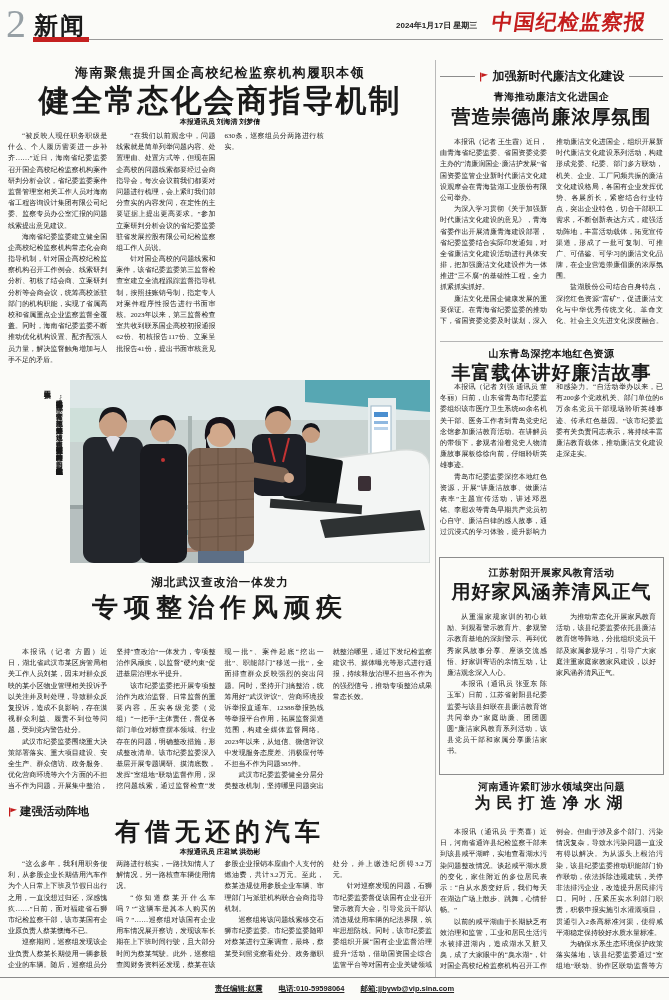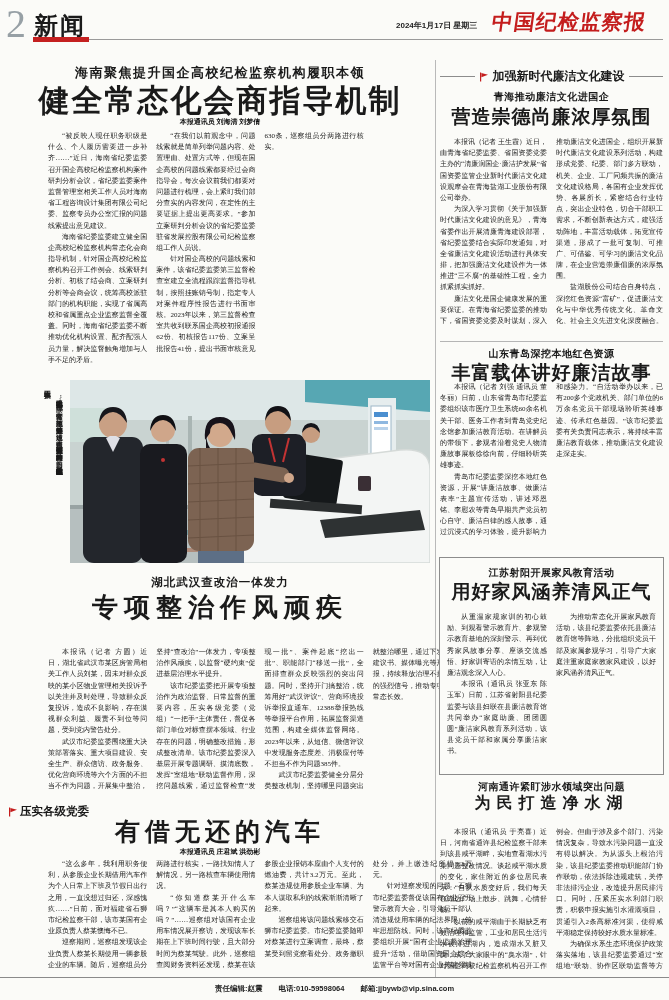--- a/index.html
+++ b/index.html
@@ -15,21 +15,21 @@
   .masthead{left:492px;top:8px;font-size:21px;color:#c41d1d;font-weight:bold;
             transform:skewX(-8deg);letter-spacing:1px;white-space:nowrap;}
   
   .vdivider{left:435px;top:60px;width:1px;height:917px;background:#b9b9b9;}
   
   .kicker{font-weight:bold;text-align:center;}
   .headline{font-weight:bold;text-align:center;white-space:nowrap;}
   .byline{font-size:7px;font-weight:bold;text-align:center;color:#111;}
   .body{font-size:7px;line-height:1.6;text-align:justify;overflow:hidden;column-fill:auto;}
   .body p{margin:0;text-indent:2em;}
-  .cols-4{column-count:4;column-gap:9px;margin-left:40px;}
+  .cols-4{column-count:4;column-gap:9px;}
   .cols-2{column-count:2;column-gap:9px;}
   
   .main-kicker{left:8px;top:64px;width:424px;font-size:13px;letter-spacing:1.5px;}
   .main-headline{left:8px;top:80px;width:424px;font-size:31px;letter-spacing:2px;}
   .main-byline{left:8px;top:117px;width:424px;}
   .main-body{left:8px;top:131px;width:424px;height:244px;}
   
   .photo-caption{left:8px;top:381px;width:57px;height:181px;writing-mode:vertical-rl;
                  font-size:6.8px;line-height:1.78;text-align:justify;overflow:hidden;}
   .photo-caption p{margin:0;text-indent:2em;}
@@ -62,21 +62,21 @@
   .a3-kicker{left:440px;top:566px;width:223px;}
   .a3-headline{left:440px;top:579px;width:223px;}
   .a3-body{left:447px;top:612px;width:209px;height:152px;}
   .a4-kicker{left:440px;top:780px;width:223px;}
   .a4-headline{left:440px;top:793px;width:223px;font-size:16px;letter-spacing:6px;text-align:center;}
   .a4-body{left:440px;top:827px;width:223px;height:146px;}
   
   .footer-rule{left:0;top:977px;width:669px;height:1px;background:#8a8a8a;}
   .footer{left:0;top:984px;width:669px;text-align:center;font-size:7.5px;font-weight:bold;
           font-family:"Liberation Sans",sans-serif;color:#222;}
-  .footer span{margin:0 7px;}
+  .footer span{margin:0 7px;text-decoration:underline;}
 </style>
 </head>
 <body>
 
 <div class="abs page-num">2</div>
 <div class="abs section-label">新闻</div>
 <div class="abs header-rule"></div>
 <div class="abs section-underline"></div>
 <div class="abs date-line">2024年1月17日 星期三</div>
 <div class="abs masthead">中国纪检监察报</div>
@@ -166,28 +166,28 @@
     <p>武汉市纪委监委围绕重大决策部署落实、重大项目建设、安全生产、群众信访、政务服务、优化营商环境等六个方面的不担当不作为问题，开展集中整治，坚持“查改治”一体发力，专项整治作风顽疾，以监督“硬约束”促进基层治理水平提升。</p>
     <p>该市纪委监委把开展专项整治作为政治监督、日常监督的重要内容，压实各级党委（党组）“一把手”主体责任，督促各部门单位对标查摆本领域、行业存在的问题，明确整改措施，形成整改清单。该市纪委监委深入基层开展专题调研、摸清底数，发挥“室组地”联动监督作用，深挖问题线索，通过监督检查“发现一批”、案件起底“挖出一批”、职能部门“移送一批”，全面排查群众反映强烈的突出问题。同时，坚持开门搞整治，统筹用好“武汉评议”、营商环境投诉举报直通车、12388举报热线等举报平台作用，拓展监督渠道范围，构建全媒体监督网络。2023年以来，从短信、微信评议中发现服务态度差、消极应付等不担当不作为问题385件。</p>
     <p>武汉市纪委监委健全分层分类整改机制，坚持哪里问题突出就整治哪里，通过下发纪检监察建议书、媒体曝光等形式进行通报，持续释放治理不担当不作为的强烈信号，推动专项整治成果常态长效。</p>
   </div>
 
 <div class="abs patrol-flag">
   <svg class="flag-icon" viewBox="0 0 10 10" xmlns="http://www.w3.org/2000/svg">
     <rect x="1" y="0.5" width="1.2" height="9" fill="#c41d1d"></rect>
     <path d="M2.4 1 L9 2.8 L2.4 5.2 Z" fill="#c41d1d"></path>
   </svg>
-  <span>压实各级党委</span>
+  <span>建强活动阵地</span>
 </div>
 <div class="abs headline patrol-headline">有借无还的汽车</div>
 <div class="abs byline patrol-byline">本报通讯员 庄君斌 洪劲彬</div>
 <div class="abs body cols-4 patrol-body">
     <p>“这么多年，我利用职务便利，从参股企业长期借用汽车作为个人日常上下班及节假日出行之用，一直没想过归还，深感愧疚……”日前，面对福建省石狮市纪检监察干部，该市某国有企业原负责人蔡某懊悔不已。</p>
     <p>巡察期间，巡察组发现该企业负责人蔡某长期使用一辆参股企业的车辆。随后，巡察组员分两路进行核实，一路找知情人了解情况，另一路核查车辆使用情况。</p>
-    <p>“你知道蔡某开什么车吗？”“这辆车是其本人购买的吗？”……巡察组对该国有企业用车情况展开察访，发现该车长期在上下班时间行驶，且大部分时间为蔡某驾驶。此外，巡察组查阅财务资料还发现，蔡某在该参股企业报销本应由个人支付的燃油费，共计3.2万元。至此，蔡某违规使用参股企业车辆、为本人谋取私利的线索渐渐清晰了起来。</p>
+    <p>“你知道蔡某开什么车吗？”“这辆车是其本人购买的吗？”……巡察组对该国有企业用车情况展开察访，发现该车长期在上下班时间行驶，且大部分时间为蔡某驾驶。此外，巡察组查阅财务资料还发现，蔡某在该参股企业报销本应由个人支付的燃油费，共计3.2万元。至此，蔡某违规使用参股企业车辆、审理部门与派驻机构联合会商指导机制。</p>
     <p>巡察组将该问题线索移交石狮市纪委监委。市纪委监委随即对蔡某进行立案调查，最终，蔡某受到留党察看处分、政务撤职处分，并上缴违纪所得3.2万元。</p>
     <p>针对巡察发现的问题，石狮市纪委监委督促该国有企业召开警示教育大会，引导党员干部认清违规使用车辆的纪法界限，筑牢思想防线。同时，该市纪委监委组织开展“国有企业监督治理提升”活动，借助国资国企综合监管平台等对国有企业关键领域权力运行、“三重一大”事项、车辆管理使用等环节进行全过程监督。2023年以来，共发现“车轮上的腐败”“靠企吃企”等违纪违法问题线索6条，立案查处8人。</p>
   </div>
 
 <div class="abs rail-header">
   <div class="hline"></div>
   <div class="label">
     <svg class="flag-icon" viewBox="0 0 10 10" xmlns="http://www.w3.org/2000/svg">
       <rect x="1" y="0.5" width="1.2" height="9" fill="#c41d1d"></rect>
       <path d="M2.4 1 L9 2.8 L2.4 5.2 Z" fill="#c41d1d"></path>

